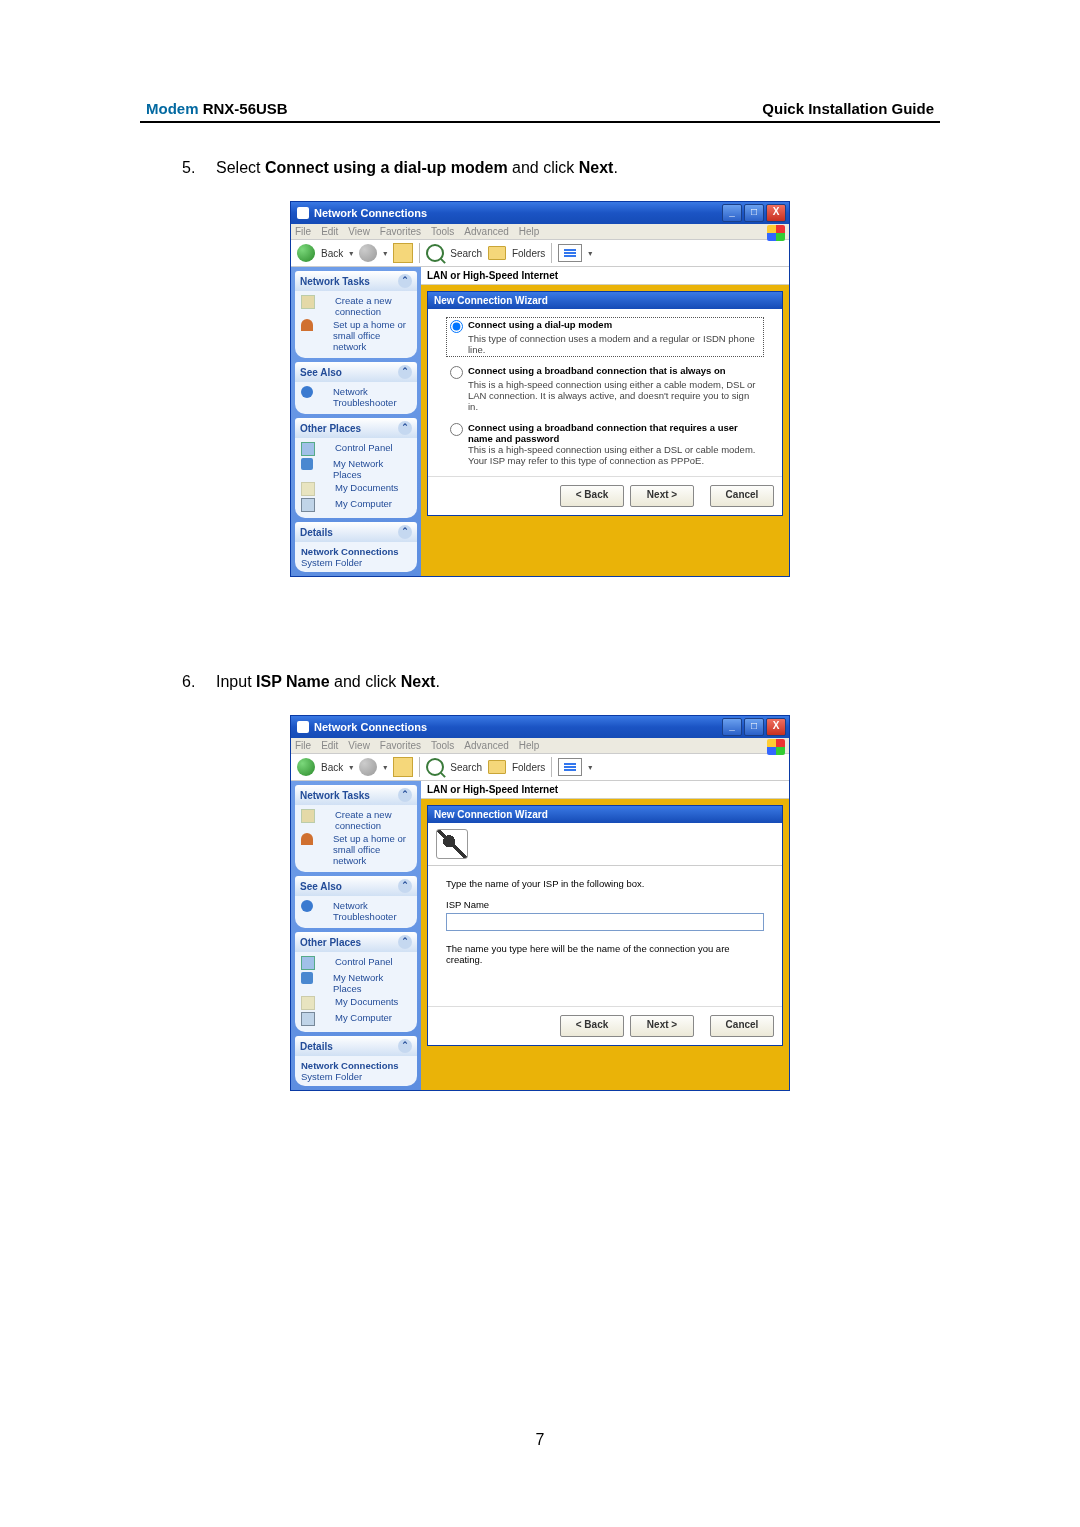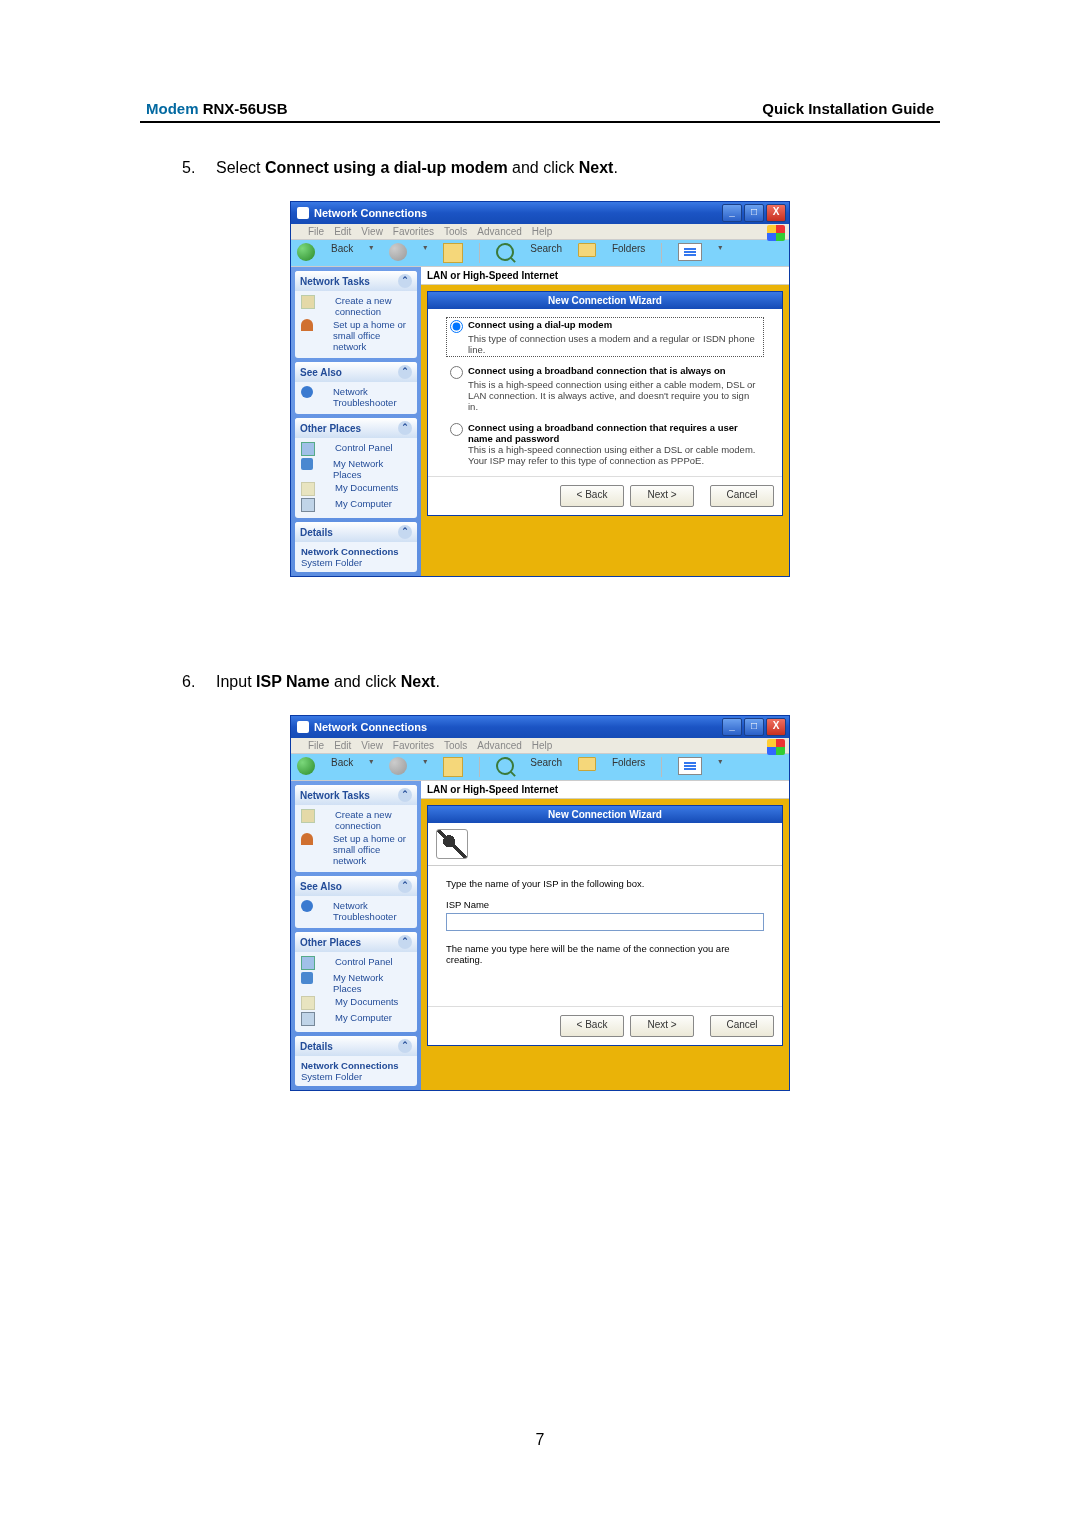--- a/index.html
+++ b/index.html
@@ -77,37 +77,37 @@
     background: linear-gradient(#6aa0ef,#2a60c8);
     border: 1px solid #1a3f88;
     border-radius: 2px;
     color:#fff; font-size:10px; line-height:13px; text-align:center;
     font-weight:bold;
   }
   .titlebtn.close { background: linear-gradient(#f07060,#c83020);}
   .menubar {
     background: #eceae0;
     border-bottom: 1px solid #ccc;
-    padding: 2px 17px;
+    padding: 2px 4px;
     color: #888;
     font-size: 10px;
     display:flex; gap:10px;
     position: relative;
   }
   .xp-flag {
     position: absolute; right: 4px; top: 1px;
     width: 18px; height: 16px;
     background: conic-gradient(#e33 0 25%, #3c3 0 50%, #36f 0 75%, #fc3 0 100%);
     border-radius: 2px;
   }
   .toolbar {
-    background: #7dd3fc;
+    background: #ffffff;
     border-bottom: 1px solid #ccc;
     padding: 3px 6px;
-    display:flex; gap:16px;
+    display:flex; align-items:center; gap:6px;
     color:#333;
   }
   .tb-ico { width:18px;height:18px; border-radius:50%; display:inline-block;}
   .tb-back { background: radial-gradient(circle at 30% 30%, #7bd87b, #2a8a2a); }
   .tb-fwd  { background: radial-gradient(circle at 30% 30%, #ccc, #999); }
   .tb-up   { width:18px;height:18px; background:#f5d77a; border:1px solid #c9a537; }
   .tb-search{ width:14px;height:14px; border:2px solid #3a7a3a; border-radius:50%; position:relative;}
   .tb-search::after{content:""; position:absolute; width:6px;height:2px;background:#3a7a3a; bottom:-2px; right:-4px; transform:rotate(45deg);}
   .tb-folder{ width:16px;height:12px; background:#f5d77a; border:1px solid #c9a537; border-radius:1px;}
   .tb-views { width:22px;height:16px; border:1px solid #888; background:#fff; display:flex; align-items:center; justify-content:center;}
@@ -119,21 +119,21 @@
     display: flex;
   }
   .sidebar {
     width: 122px;
     background: linear-gradient(#6f9de8, #5d8ee0);
     padding: 4px;
     display: flex; flex-direction: column; gap: 4px;
   }
   .side-box {
     background: #eef4fc;
-    border-radius: 3px;
+    border-radius: 10px;
   }
   .side-hd {
     background: linear-gradient(#fff,#d0e0f4);
     color: #234c98;
     font-weight: bold;
     font-size: 10px;
     padding: 3px 5px;
     border-radius: 3px 3px 0 0;
     display:flex; justify-content:space-between; align-items:center;
   }
@@ -169,21 +169,20 @@
   }
   .wizard {
     margin: 6px;
     border: 1px solid #0a3aa5;
     background: #fff;
   }
   .wiz-title {
     background: linear-gradient(to bottom,#3a79e4,#154bb6);
     color:#fff; font-weight:bold; font-size:10px;
     padding: 3px 6px;
-    text-align: center;
   }
   .wiz-header {
     display:flex; justify-content:space-between; align-items:center;
     padding: 6px 8px;
     border-bottom: 1px solid #ccc;
     background:#fff;
   }
   .wiz-header .txt b { font-size:10px; }
   .wiz-header .txt span { font-size:9.5px; display:block; padding-left:10px;}
   .wiz-icon {
@@ -220,20 +219,21 @@
     display:flex; gap:6px; justify-content:flex-end;
     padding: 8px;
     border-top: 1px solid #ddd;
   }
   .wiz-btn {
     min-width: 62px; height: 20px;
     background: linear-gradient(#fdfdfb,#ece9d8);
     border:1px solid #888; border-radius:2px;
     font-size:10px; text-align:center; line-height:18px;
     color:#333;
+    font-weight:bold;
   }
   .wiz-btn:first-child{ margin-right:0;}
 </style>
 </head>
 <body>
 
 <div class="page">
   <div class="header-line">
     <span>
       <span class="modem">Modem</span>

